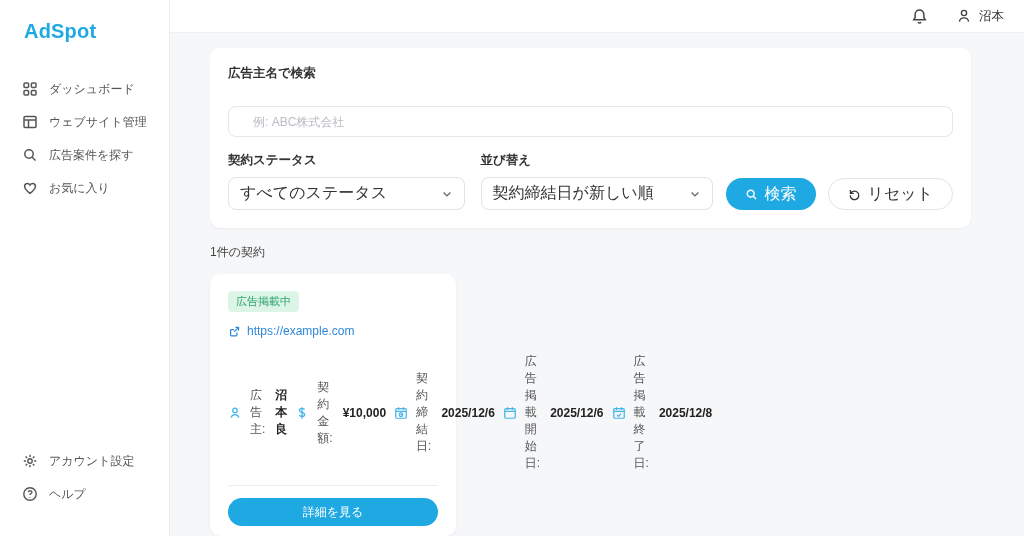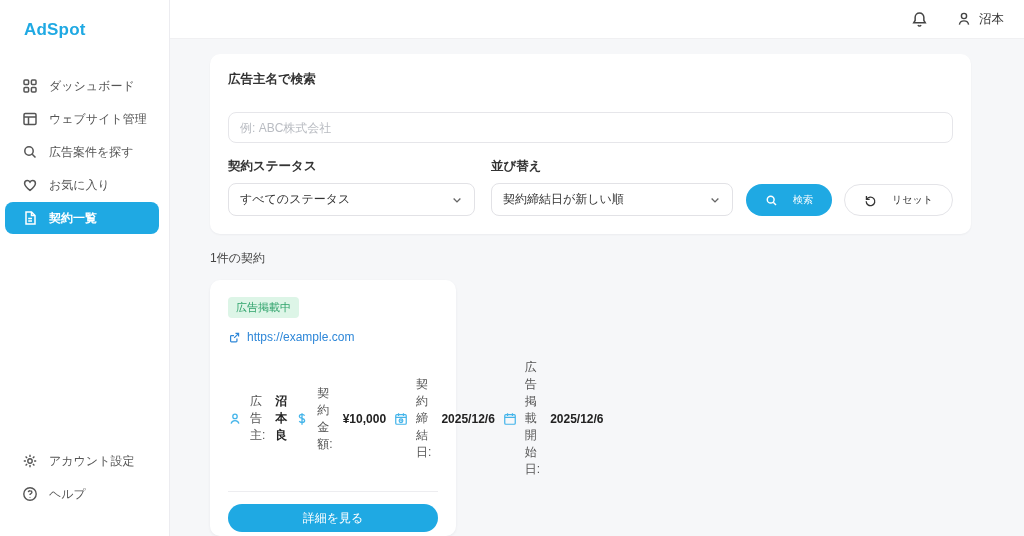--- a/index.html
+++ b/index.html
@@ -18,21 +18,21 @@
     --border:#ececf0;
   }
   .app { display:flex; width:1024px; height:536px; }
 
   
   .sidebar {
     width:170px; min-width:170px; background:#fff;
     border-right:1px solid var(--border);
     display:flex; flex-direction:column; height:100%;
   }
-  .logo { font-size:17px; font-weight:bold; color:var(--accent); padding:20px 0 0 24px; letter-spacing:.2px; }
+  .logo { font-size:20px; font-weight:bold; color:var(--accent); padding:20px 0 0 24px; letter-spacing:.2px; }
   .nav { margin-top:30px; }
   .nav-item {
     height:32px; display:flex; align-items:center; gap:11px;
     margin:0 10px 1px 5px; padding-left:17px; border-radius:8px;
     font-size:12px; color:#555; cursor:pointer; white-space:nowrap;
   }
   .nav-item svg { width:16px; height:16px; flex:none; }
   .nav-item.active { background:var(--accent); color:#fff; font-weight:bold; }
   .sidebar .spacer { flex:1; }
   .nav.footer { margin:0 0 25px 0;text-align:right; }
@@ -50,51 +50,51 @@
   .content { padding:15px 53px 0 40px; }
 
   
   .panel {
     background:#fff; border-radius:10px; padding:17px 18px 18px 18px;
     box-shadow:0 1px 2px rgba(30,40,60,.05);
   }
   .field-label { font-size:12.5px; font-weight:bold; color:#333; margin-bottom:8px; }
   .text-input {
     width:100%; height:31px; border:1px solid #e6e6ea; border-radius:8px;
-    padding:0 11px; font-size:12px; color:#1d4ed8; outline:none; background:#fff;
+    padding:0 24px; font-size:12px; color:#1d4ed8; outline:none; background:#fff;
     font-family:inherit;
     margin-top:16px;
   }
   .text-input::placeholder { color:#b9bcc2; }
   .filter-row { display:flex; align-items:flex-end; margin-top:15px; }
   .filter-group { display:flex; flex-direction:column; }
   .filter-group.status { width:257px; margin-right:16px; }
   .filter-group.sort { width:252px; }
   .select {
     height:33px; border:1px solid #e2e2e6; border-radius:8px; background:#fff;
     display:flex; align-items:center; justify-content:space-between;
-    padding:0 11px; font-size:12px; color:#333; cursor:pointer;
+    padding:0 11px; font-size:16px; color:#333; cursor:pointer;
   }
   .select svg { width:12px; height:12px; color:#666; }
   .actions { display:flex; align-items:center; gap:12px; margin-left:13px; }
   .btn {
-    height:32px; border-radius:16px; display:flex; align-items:center; gap:15px;
-    padding:0 19px; font-size:10px; cursor:pointer; border:none; font-family:inherit;
+    height:32px; border-radius:16px; display:flex; align-items:center; gap:7px;
+    padding:0 19px; font-size:16px; cursor:pointer; border:none; font-family:inherit;
     white-space:nowrap;
   }
   .btn svg { width:13px; height:13px; }
   .btn-search { background:var(--accent); color:#fff; }
   .btn-reset { background:#fff; color:#333; border:1px solid #e4e4e8; }
 
   
   .count { font-size:12px; color:#444; margin-top:16px; }
 
   .card {
     width:246px; background:#fff; border-radius:10px; margin-top:13px;
-    padding:17px 18px 4px 18px; box-shadow:0 1px 3px rgba(30,40,60,.06);
+    padding:17px 18px 10px 18px; box-shadow:0 1px 3px rgba(30,40,60,.06);
   }
   .badge {
     display:inline-block; background:var(--badge-bg); color:var(--badge-text);
     font-size:11px; padding:3px 8px; border-radius:4px;
   }
   .url-row { display:flex; align-items:center; gap:6px; margin-top:12px; color:var(--link); font-size:12px; cursor:pointer; }
   .url-row svg { width:13px; height:13px; flex:none; }
   .details { margin-top:15px; display:flex; flex-direction:row; gap:8px; }
   .detail-row { display:flex; align-items:center; gap:8px; font-size:12px; color:#555; min-height:14px; }
   .detail-row svg { width:14px; height:14px; color:var(--icon-cyan); flex:none; }
@@ -136,27 +136,20 @@
             <path d="M10.2 10.2l3.3 3.3"></path>
         </svg>
         <span>広告案件を探す</span>
       </div>
       <div class="nav-item">
         <svg viewBox="0 0 16 16" fill="none" stroke="currentColor" stroke-width="1.5">
           <path d="M8 13.4C5.1 11 2.6 8.9 2.6 6.4c0-1.7 1.3-2.9 2.8-2.9 1.1 0 2 .6 2.6 1.6.6-1 1.5-1.6 2.6-1.6 1.5 0 2.8 1.2 2.8 2.9 0 2.5-2.5 4.6-5.4 7z"></path>
         </svg>
         <span>お気に入り</span>
       </div>
-      <div class="nav-item active">
-        <svg viewBox="0 0 16 16" fill="none" stroke="currentColor" stroke-width="1.5">
-          <path d="M4 2h5.5L13 5.5V14H4z"></path>
-            <path d="M9.5 2v3.5H13M6.2 8.6h3.8M6.2 11h3.8"></path>
-        </svg>
-        <span>契約一覧</span>
-      </div>
     </nav>
 
     <div class="spacer"></div>
 
     <nav class="nav footer">
       <div class="nav-item">
         <svg viewBox="0 0 16 16" fill="none" stroke="currentColor" stroke-width="1.4">
           <circle cx="8" cy="8" r="2.2"></circle>
           <path d="M8 1.8v2.1M8 12.1v2.1M1.8 8h2.1M12.1 8h2.1M3.6 3.6l1.5 1.5M10.9 10.9l1.5 1.5M12.4 3.6l-1.5 1.5M5.1 10.9l-1.5 1.5"></path>
         </svg>
@@ -277,20 +270,29 @@
             <b>2025/12/6</b>
           </div>
           <div class="detail-row">
             <svg viewBox="0 0 16 16" fill="none" stroke="currentColor" stroke-width="1.4">
               <rect x="2" y="3" width="12" height="11" rx="1.2"></rect>
                 <path d="M5.2 1.5v3M10.8 1.5v3M2 6.2h12"></path>
             </svg>
             <span>広告掲載開始日:</span>
             <b>2025/12/6</b>
           </div>
+          <div class="detail-row">
+            <svg viewBox="0 0 16 16" fill="none" stroke="currentColor" stroke-width="1.4">
+              <rect x="2" y="3" width="12" height="11" rx="1.2"></rect>
+                <path d="M5.2 1.5v3M10.8 1.5v3M2 6.2h12"></path>
+              <path d="M5.8 10.3l1.6 1.6 2.9-3.2"></path>
+            </svg>
+            <span>広告掲載終了日:</span>
+            <b>2025/12/8</b>
+          </div>
         </div>
 
         <div class="card-divider"></div>
         <button class="btn-detail">詳細を見る</button>
       </section>
 
     </div>
   </div>
 </div>
 

